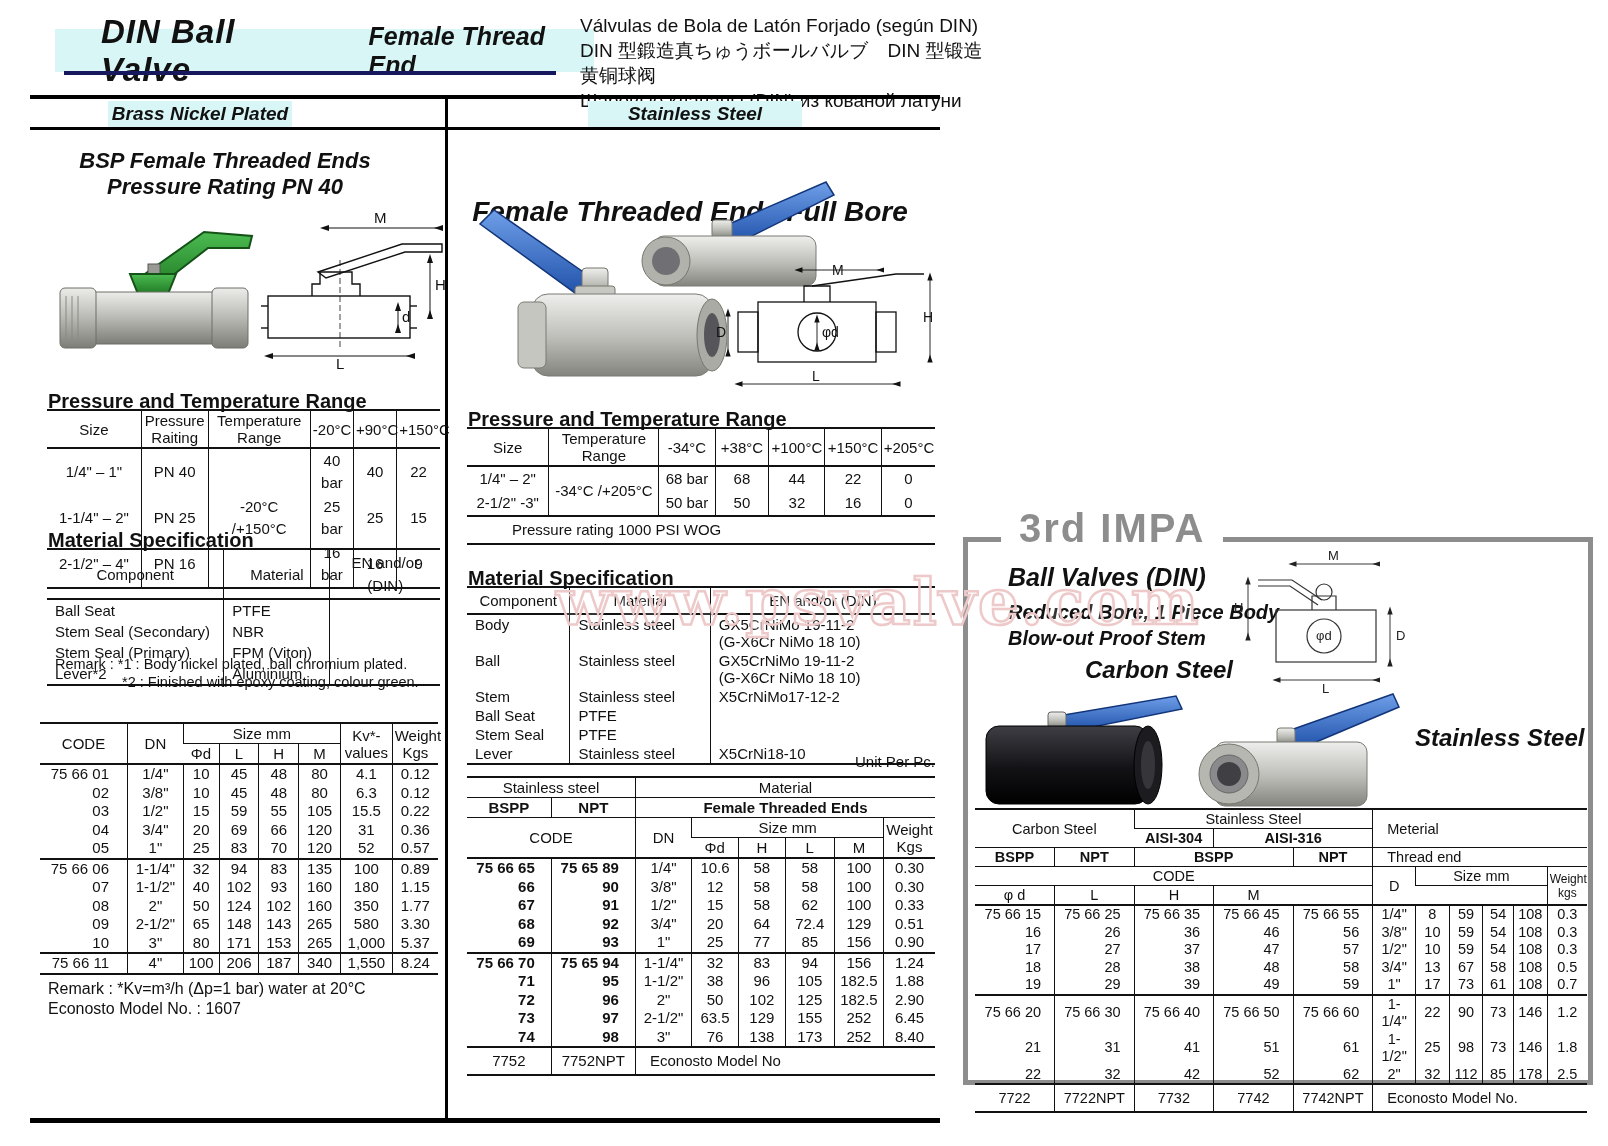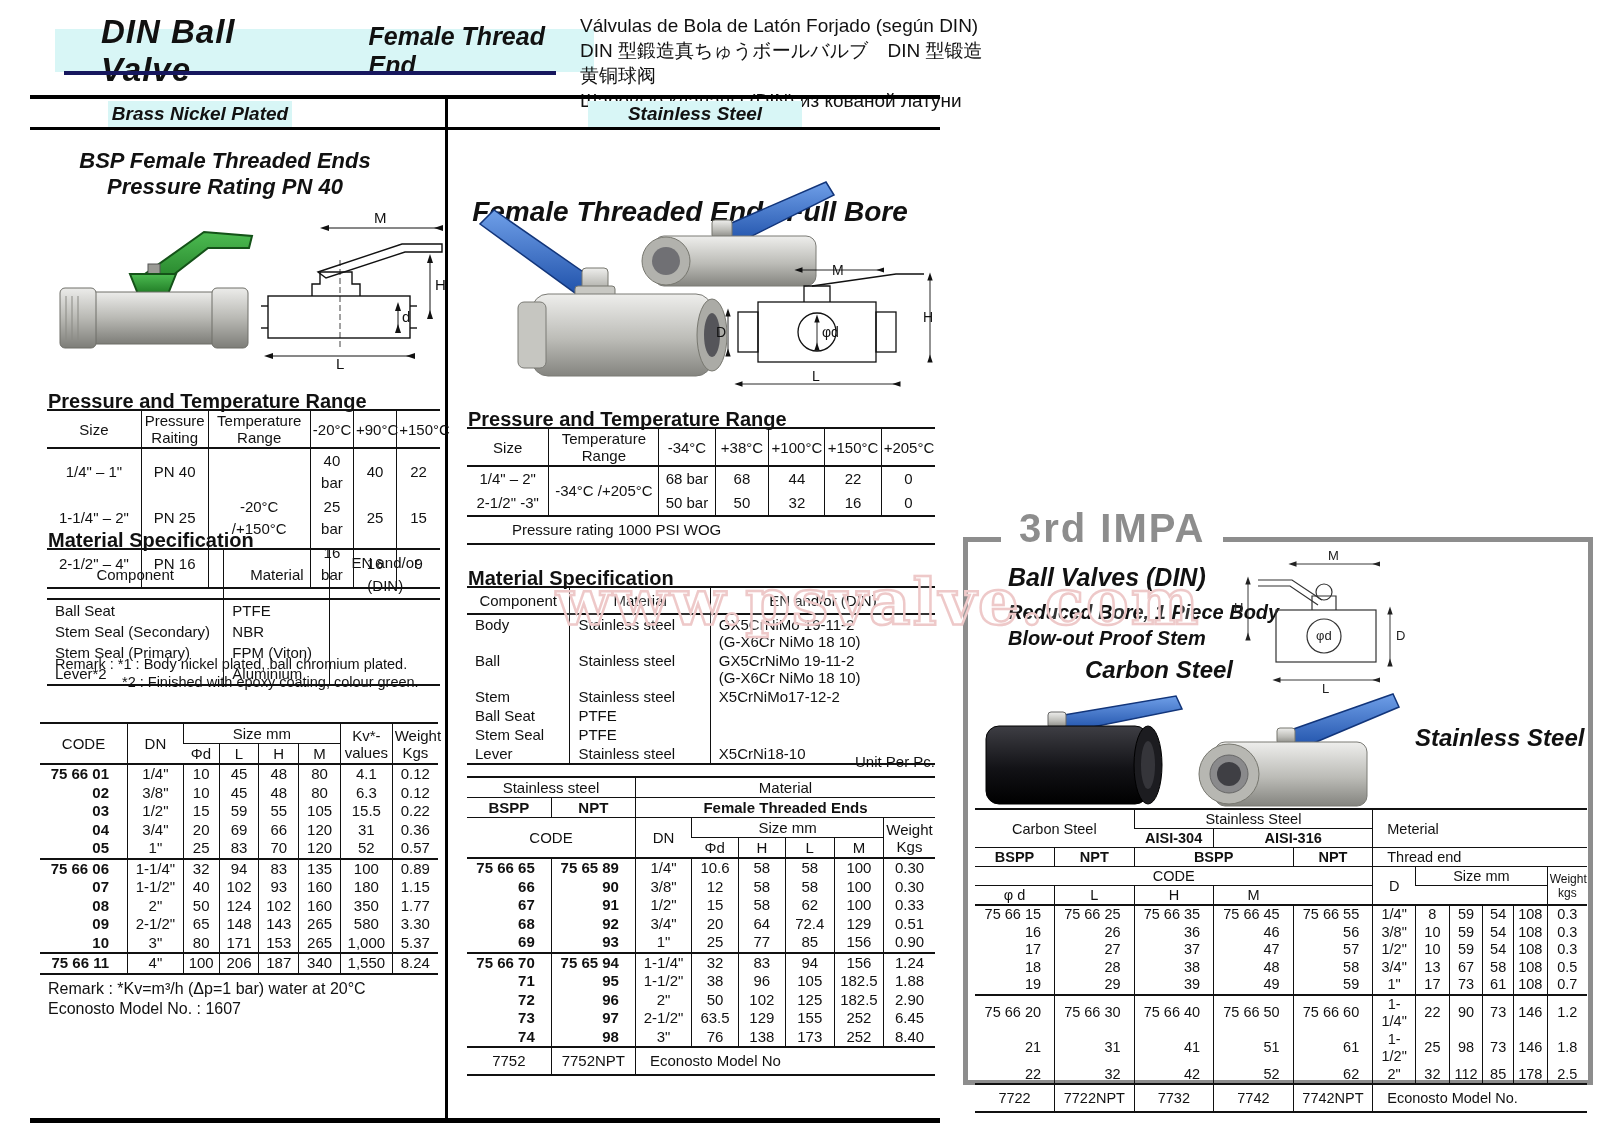--- a/index.html
+++ b/index.html
@@ -33,21 +33,21 @@
   .tbl tbody{border-top:2px solid #111;}
   .tbl tfoot{border-top:2px solid #111;}
   .tbl .bold{font-weight:bold;}
 
   .pt-tbl tbody td{line-height:22px;}
   .ms-tbl tbody td{text-align:left;padding-left:8px;line-height:19px;vertical-align:top;}
   .ms-tbl thead th{line-height:23px;}
   .ms-mid tbody td{line-height:17px;}
 
   .code-left tbody td{line-height:18.5px;padding:0 2px;}
-  .code-left tbody td:first-child{font-weight:bold;text-align:right;padding-right:18px;}
+  .code-left tbody td:first-child{font-weight:normal;text-align:right;padding-right:18px;}
   .code-mid tbody td{line-height:18.5px;padding:0 2px;}
   .code-mid tbody td:nth-child(-n+2){font-weight:bold;text-align:right;padding-right:16px;}
   .code-impa{font-size:14.5px;}
   .code-impa tbody td{line-height:17.5px;padding:0 2px;}
   .code-impa tbody td:nth-child(-n+5){font-weight:normal;text-align:right;padding-right:13px;}
   .tbl tfoot td{font-weight:normal;line-height:24px;}
   .foot-note{border-left:none !important;text-align:left !important;padding-left:45px !important;line-height:21px;}
 
   
   .wm{left:556px;top:564px;font-family:"DejaVu Serif",serif;font-weight:bold;font-size:64px;

